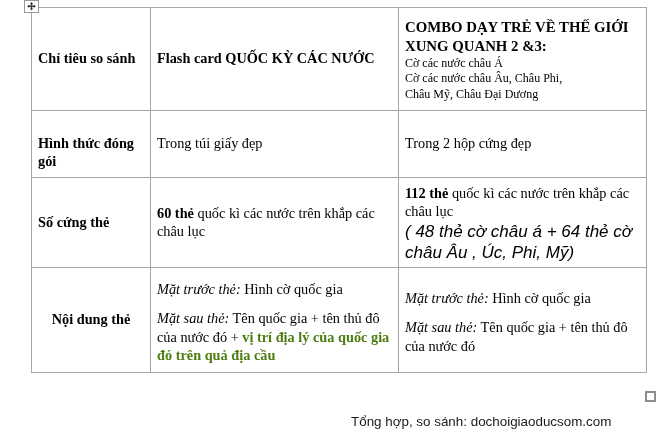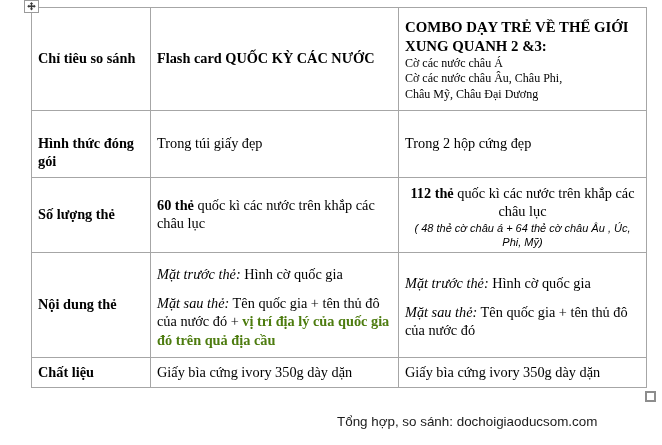--- a/index.html
+++ b/index.html
@@ -90,27 +90,27 @@
   .blue {
     color: #4d7c0f;
     font-weight: bold;
   }
 
   .para-gap { height: 11px; }
 
   .sans-i {
     font-family: "Liberation Sans", "DejaVu Sans", sans-serif;
     font-style: italic;
-    font-size: 11px;
+    font-size: 17px;
   }
 
   
   #credit {
     position: absolute;
-    left: 337px;
+    left: 351px;
     top: 414px;
     font-family: "Liberation Sans", "DejaVu Sans", sans-serif;
     font-size: 13.4px;
     color: #1a1a1a;
     white-space: nowrap;
   }
 </style>
 </head>
 <body>
 
@@ -142,59 +142,54 @@
       </tr>
 
 
       <tr>
         <td class="rowlabel cell-top" style="height:44px; padding-top:19px;">Hình thức đóng gói</td>
         <td>Trong túi giấy đẹp</td>
         <td>Trong 2 hộp cứng đẹp</td>
       </tr>
 
       <tr>
-        <td class="rowlabel" style="height:64px;">Số lượng thẻ</td>
+        <td class="rowlabel" style="height:64px;">Số cứng thẻ</td>
         <td>
           <span class="b">60  thẻ</span><span> </span><span>quốc kì các nước trên khắp các châu lục</span>
         </td>
-        <td class="cell-top" style="padding-top:6px;text-align:center;">
+        <td class="cell-top" style="padding-top:6px;">
           <div>
             <span class="b">112 thẻ</span><span> </span><span>quốc kì các nước trên khắp các châu lục</span>
           </div>
           <div class="sans-i">( 48 thẻ cờ châu á + 64 thẻ cờ châu Âu , Úc, Phi, Mỹ)</div>
         </td>
       </tr>
 
       <tr>
-        <td class="rowlabel" style="height:99px;">Nội dung thẻ</td>
+        <td class="rowlabel" style="height:99px;text-align:center;">Nội dung thẻ</td>
         <td class="cell-top" style="padding-top:7px;">
           <div>
             <span class="i">Mặt trước thẻ:</span><span> Hình cờ quốc gia</span>
           </div>
           <div class="para-gap"></div>
           <div>
             <span class="i">Mặt sau thẻ:</span><span> Tên quốc gia + tên thủ đô của nước đó + </span><span class="blue">vị trí địa lý của quốc gia đó trên quả địa cầu</span>
           </div>
         </td>
         <td class="cell-top" style="padding-top:7px;">
           <div>
             <span class="i">Mặt trước thẻ:</span><span> Hình cờ quốc gia</span>
           </div>
           <div class="para-gap"></div>
           <div>
             <span class="i">Mặt sau thẻ:</span><span> Tên quốc gia + tên thủ đô của nước đó</span>
           </div>
         </td>
       </tr>
 
-      <tr>
-        <td class="rowlabel" style="height:24px;">Chất liệu</td>
-        <td>Giấy bìa cứng ivory 350g dày dặn</td>
-        <td>Giấy bìa cứng ivory 350g dày dặn</td>
-      </tr>
 
 
     </tbody>
   </table>
 
   <div id="table-resize"></div>
 
   <div id="credit">Tổng hợp, so sánh: dochoigiaoducsom.com</div>
 
 </div>

